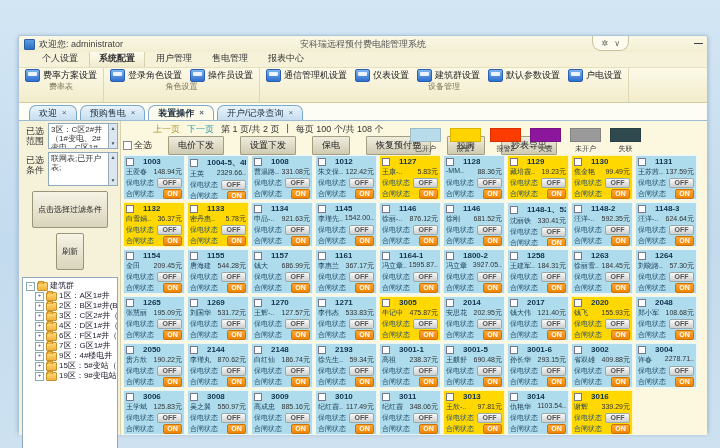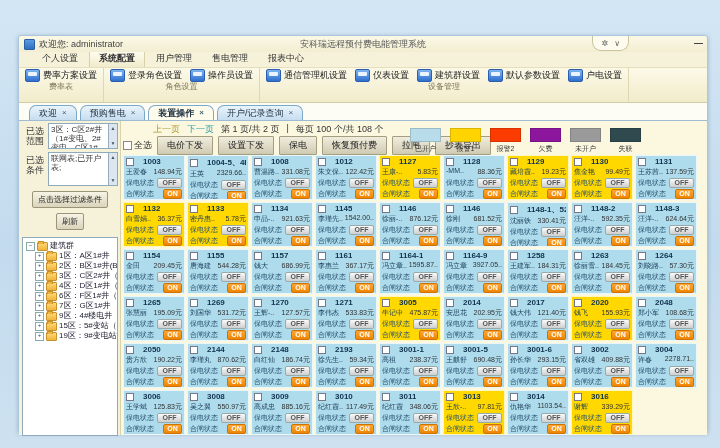--- a/index.html
+++ b/index.html
@@ -41,33 +41,33 @@
   .tab-close{font-size:8px;color:#467;line-height:8px;}
   
   .content{display:flex;height:314px;}
   .sidebar{width:102px;background:#f6f2d9;border-right:1px solid #d8d3ae;padding:2px 2px 0 3px;box-sizing:border-box;}
   .filter-row{display:flex;margin-bottom:3px;}
   .filter-label{width:26px;font-size:9px;color:#333;text-align:center;line-height:10px;padding-top:3px;}
   .filter-box{flex:1;background:#fff;border:1px solid #8faabc;font-size:8px;color:#333;line-height:9px;padding:1px 9px 1px 2px;position:relative;overflow:hidden;}
   .fb-range{height:22px;}
   .fb-cond{height:30px;}
   .sb-arrows{position:absolute;right:0;top:0;bottom:0;width:8px;background:#dce6ee;border-left:1px solid #9ab;display:flex;flex-direction:column;justify-content:space-between;align-items:center;font-size:5px;color:#456;}
-  .side-btn{display:block;margin:5px auto 0;font-size:8px;color:#222;padding:2px 5px;background:linear-gradient(#f7f4e6,#d9d4bb);border:1px solid #9a9478;border-radius:2px;white-space:nowrap;}
+  .side-btn{display:block;margin:5px auto 0;font-size:8px;color:#222;padding:12px 5px;background:linear-gradient(#f7f4e6,#d9d4bb);border:1px solid #9a9478;border-radius:2px;white-space:nowrap;}
   .tree{margin-top:7px;background:#fff;border:1px solid #8faabc;height:194px;font-size:8px;color:#223;padding:3px 0 0 3px;overflow:hidden;}
   .tree-row{display:flex;align-items:center;gap:2px;line-height:10px;white-space:nowrap;overflow:hidden;}
   .tree-children .tree-row{margin-left:9px;}
   .expander{width:7px;height:7px;border:1px solid #8aa;background:#fff;font-size:6px;line-height:5px;text-align:center;color:#357;flex:0 0 7px;}
   .folder{width:9px;height:7px;background:linear-gradient(#ffd978,#f0b43c);border:1px solid #c8922a;border-radius:1px;flex:0 0 9px;position:relative;}
   .folder:before{content:"";position:absolute;left:0;top:-2px;width:4px;height:2px;background:#f0b43c;border:1px solid #c8922a;border-bottom:none;border-radius:1px 1px 0 0;}
   
   .main{flex:1;background:#fbf8df;position:relative;}
   .pager{position:absolute;top:2px;left:32px;font-size:9px;color:#333;display:flex;gap:7px;white-space:nowrap;}
   .pager .prev{color:#b09a34;}
   .pager .next{color:#2a9ba8;}
-  .toolbar{position:absolute;top:15px;left:2px;display:flex;gap:5px;align-items:center;}
+  .toolbar{position:absolute;top:15px;left:2px;display:flex;gap:16px;align-items:center;}
   .select-all{display:flex;align-items:center;gap:2px;font-size:9px;color:#333;}
   .cbx{width:7px;height:7px;background:#fff;border:1px solid #888;}
   .tb-btn{font-size:9px;color:#222;padding:2px 9px;background:linear-gradient(#f0edde,#cfcab1);border:1px solid #a49e80;border-radius:1px;white-space:nowrap;}
   .legend{position:absolute;top:7px;right:66px;display:flex;gap:9px;}
   .legend-item{width:31px;}
   .swatch{height:12px;border:1px solid rgba(0,0,0,.15);}
   .legend-label{font-size:7px;color:#333;text-align:center;margin-top:2px;white-space:nowrap;}
   
   .grid{position:absolute;top:34px;left:2px;right:10px;display:grid;grid-template-columns:repeat(9,1fr);gap:2px;}
   .card{height:41px;padding:1px 2px;font-size:7px;color:#173a57;border:1px solid rgba(255,255,255,.75);overflow:hidden;}
@@ -740,21 +740,21 @@
     </div>
     <div class="status-row">
       <span class="status-label">合闸状态</span>
       <span class="pill pill-on">ON</span>
     </div>
   </div>
 
   <div class="card open">
     <div class="card-head">
       <span class="cb"></span>
-      <span class="room">1164-9</span>
+      <span class="room">1800-2</span>
     </div>
     <div class="card-owner">
       <span class="owner-name">冯立章</span>
       <span class="owner-amt">3927.05..</span>
     </div>
     <div class="status-row">
       <span class="status-label">保电状态</span>
       <span class="pill pill-off">OFF</span>
     </div>
     <div class="status-row">

